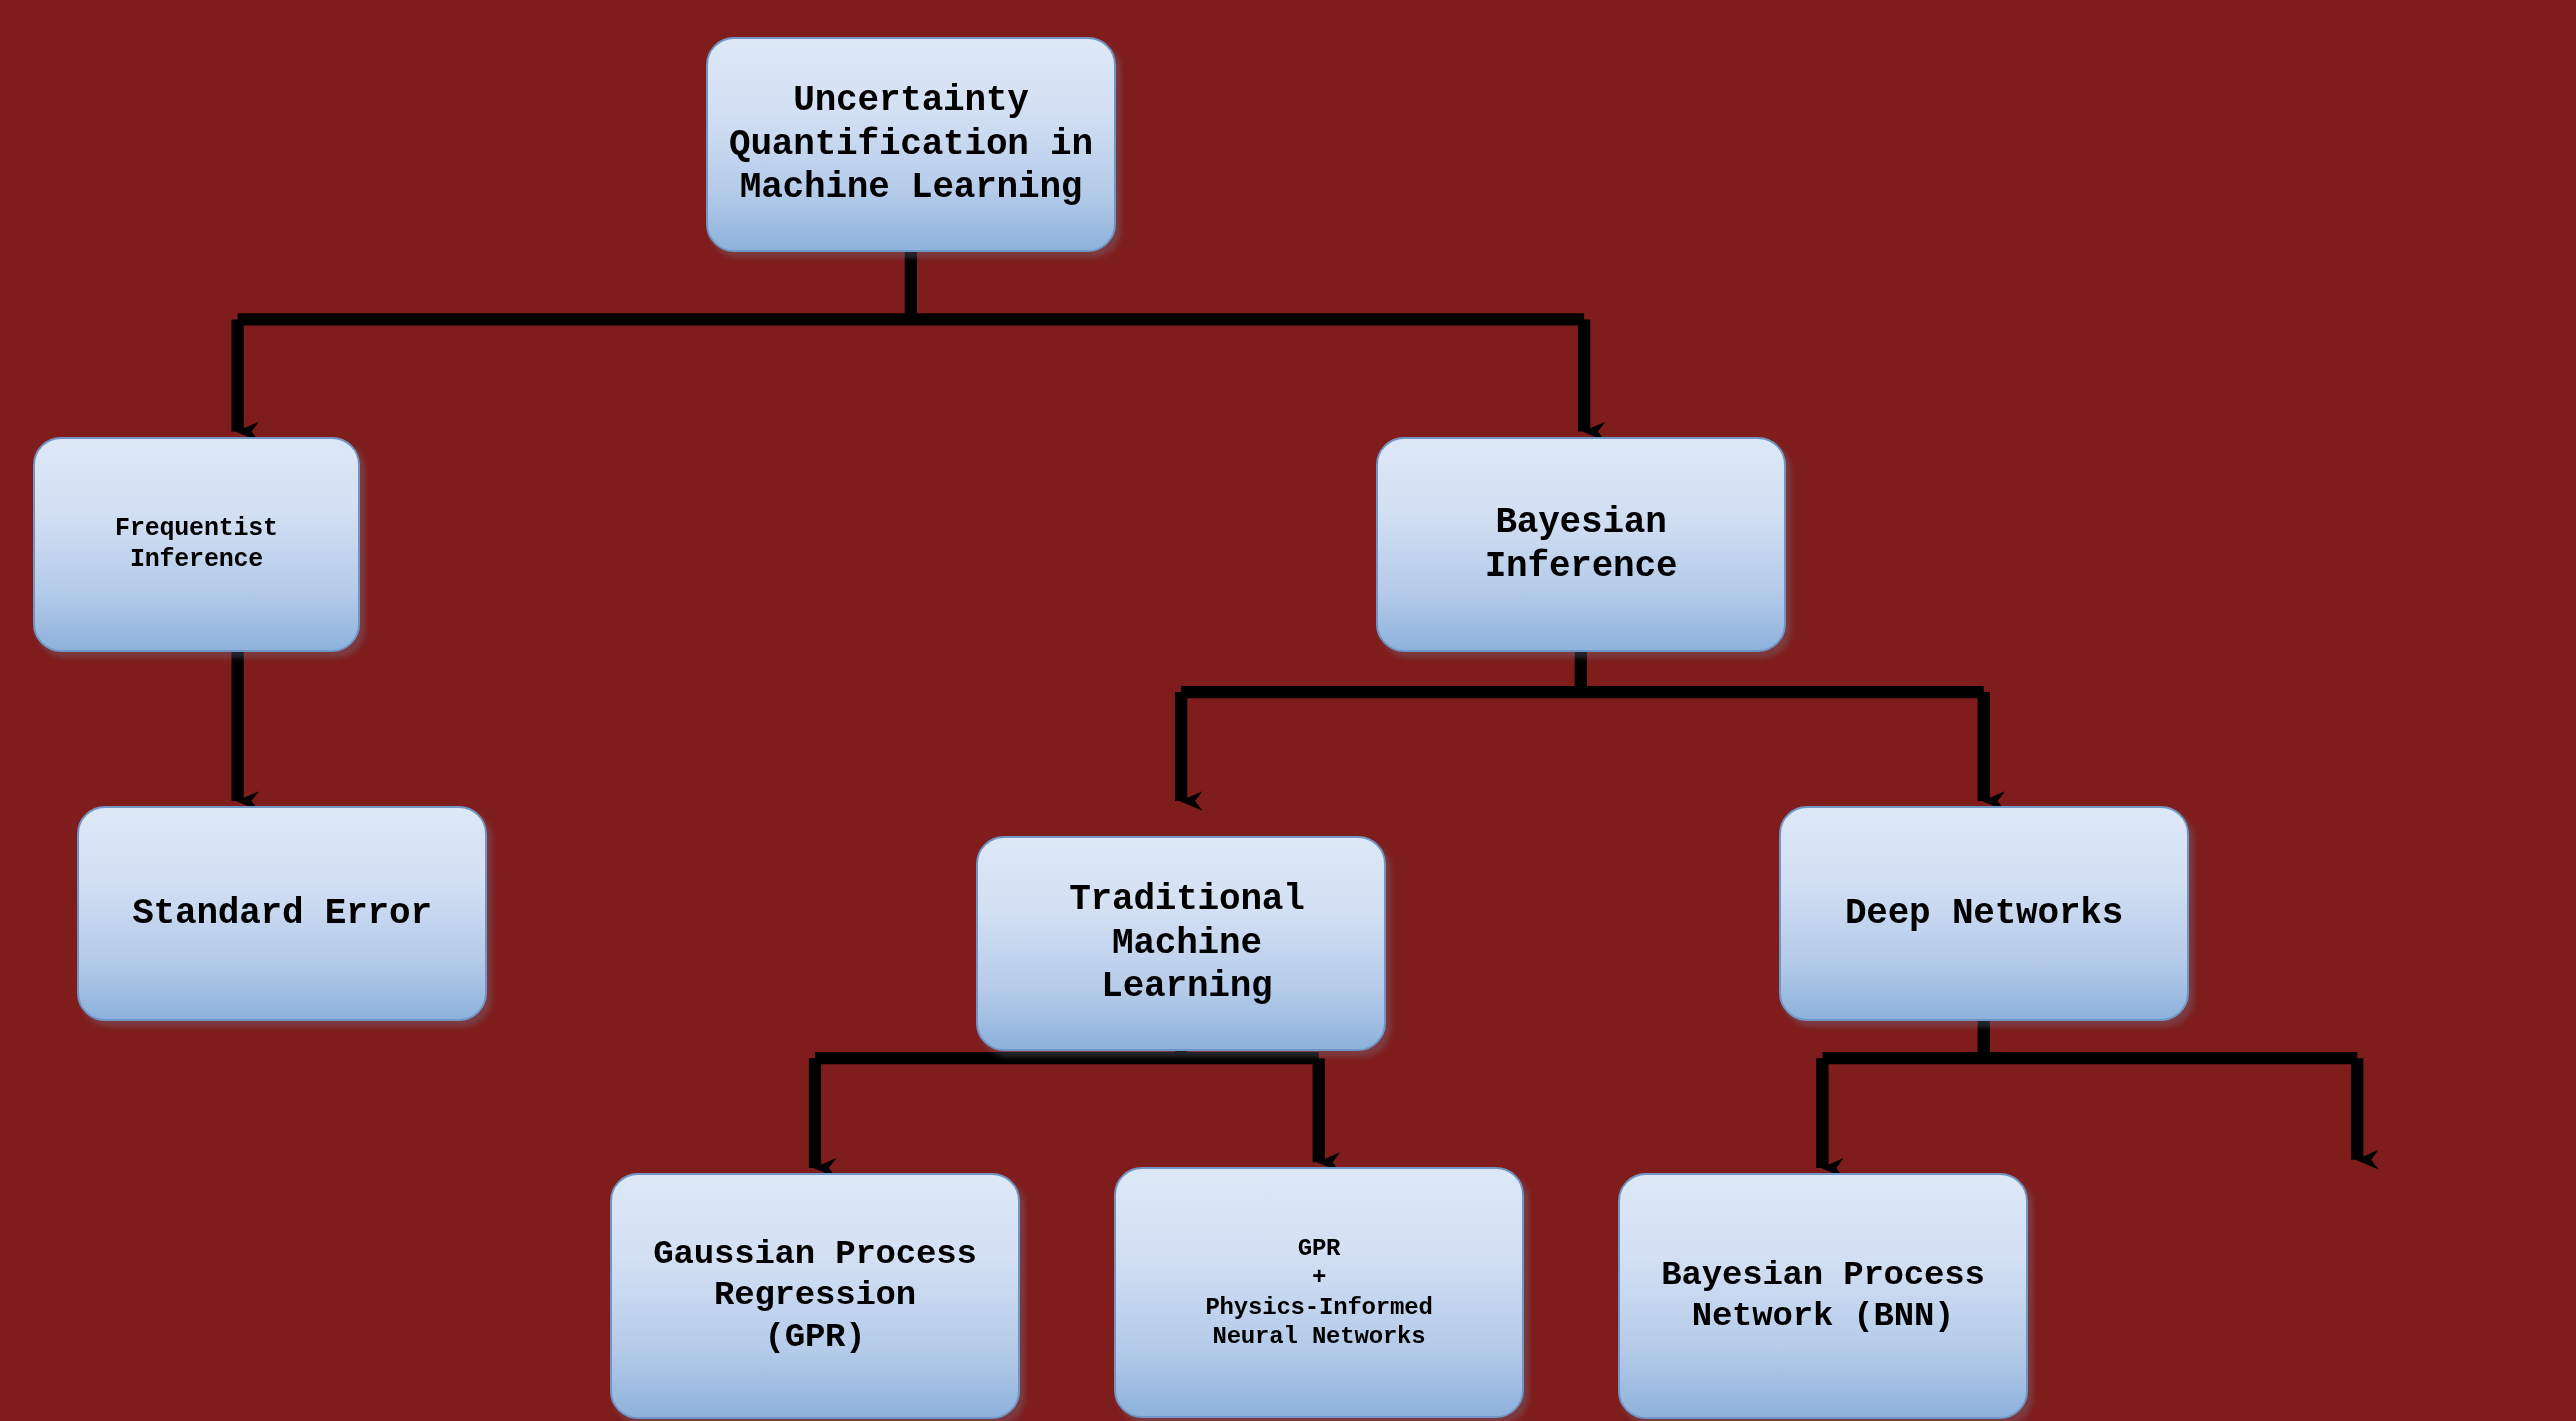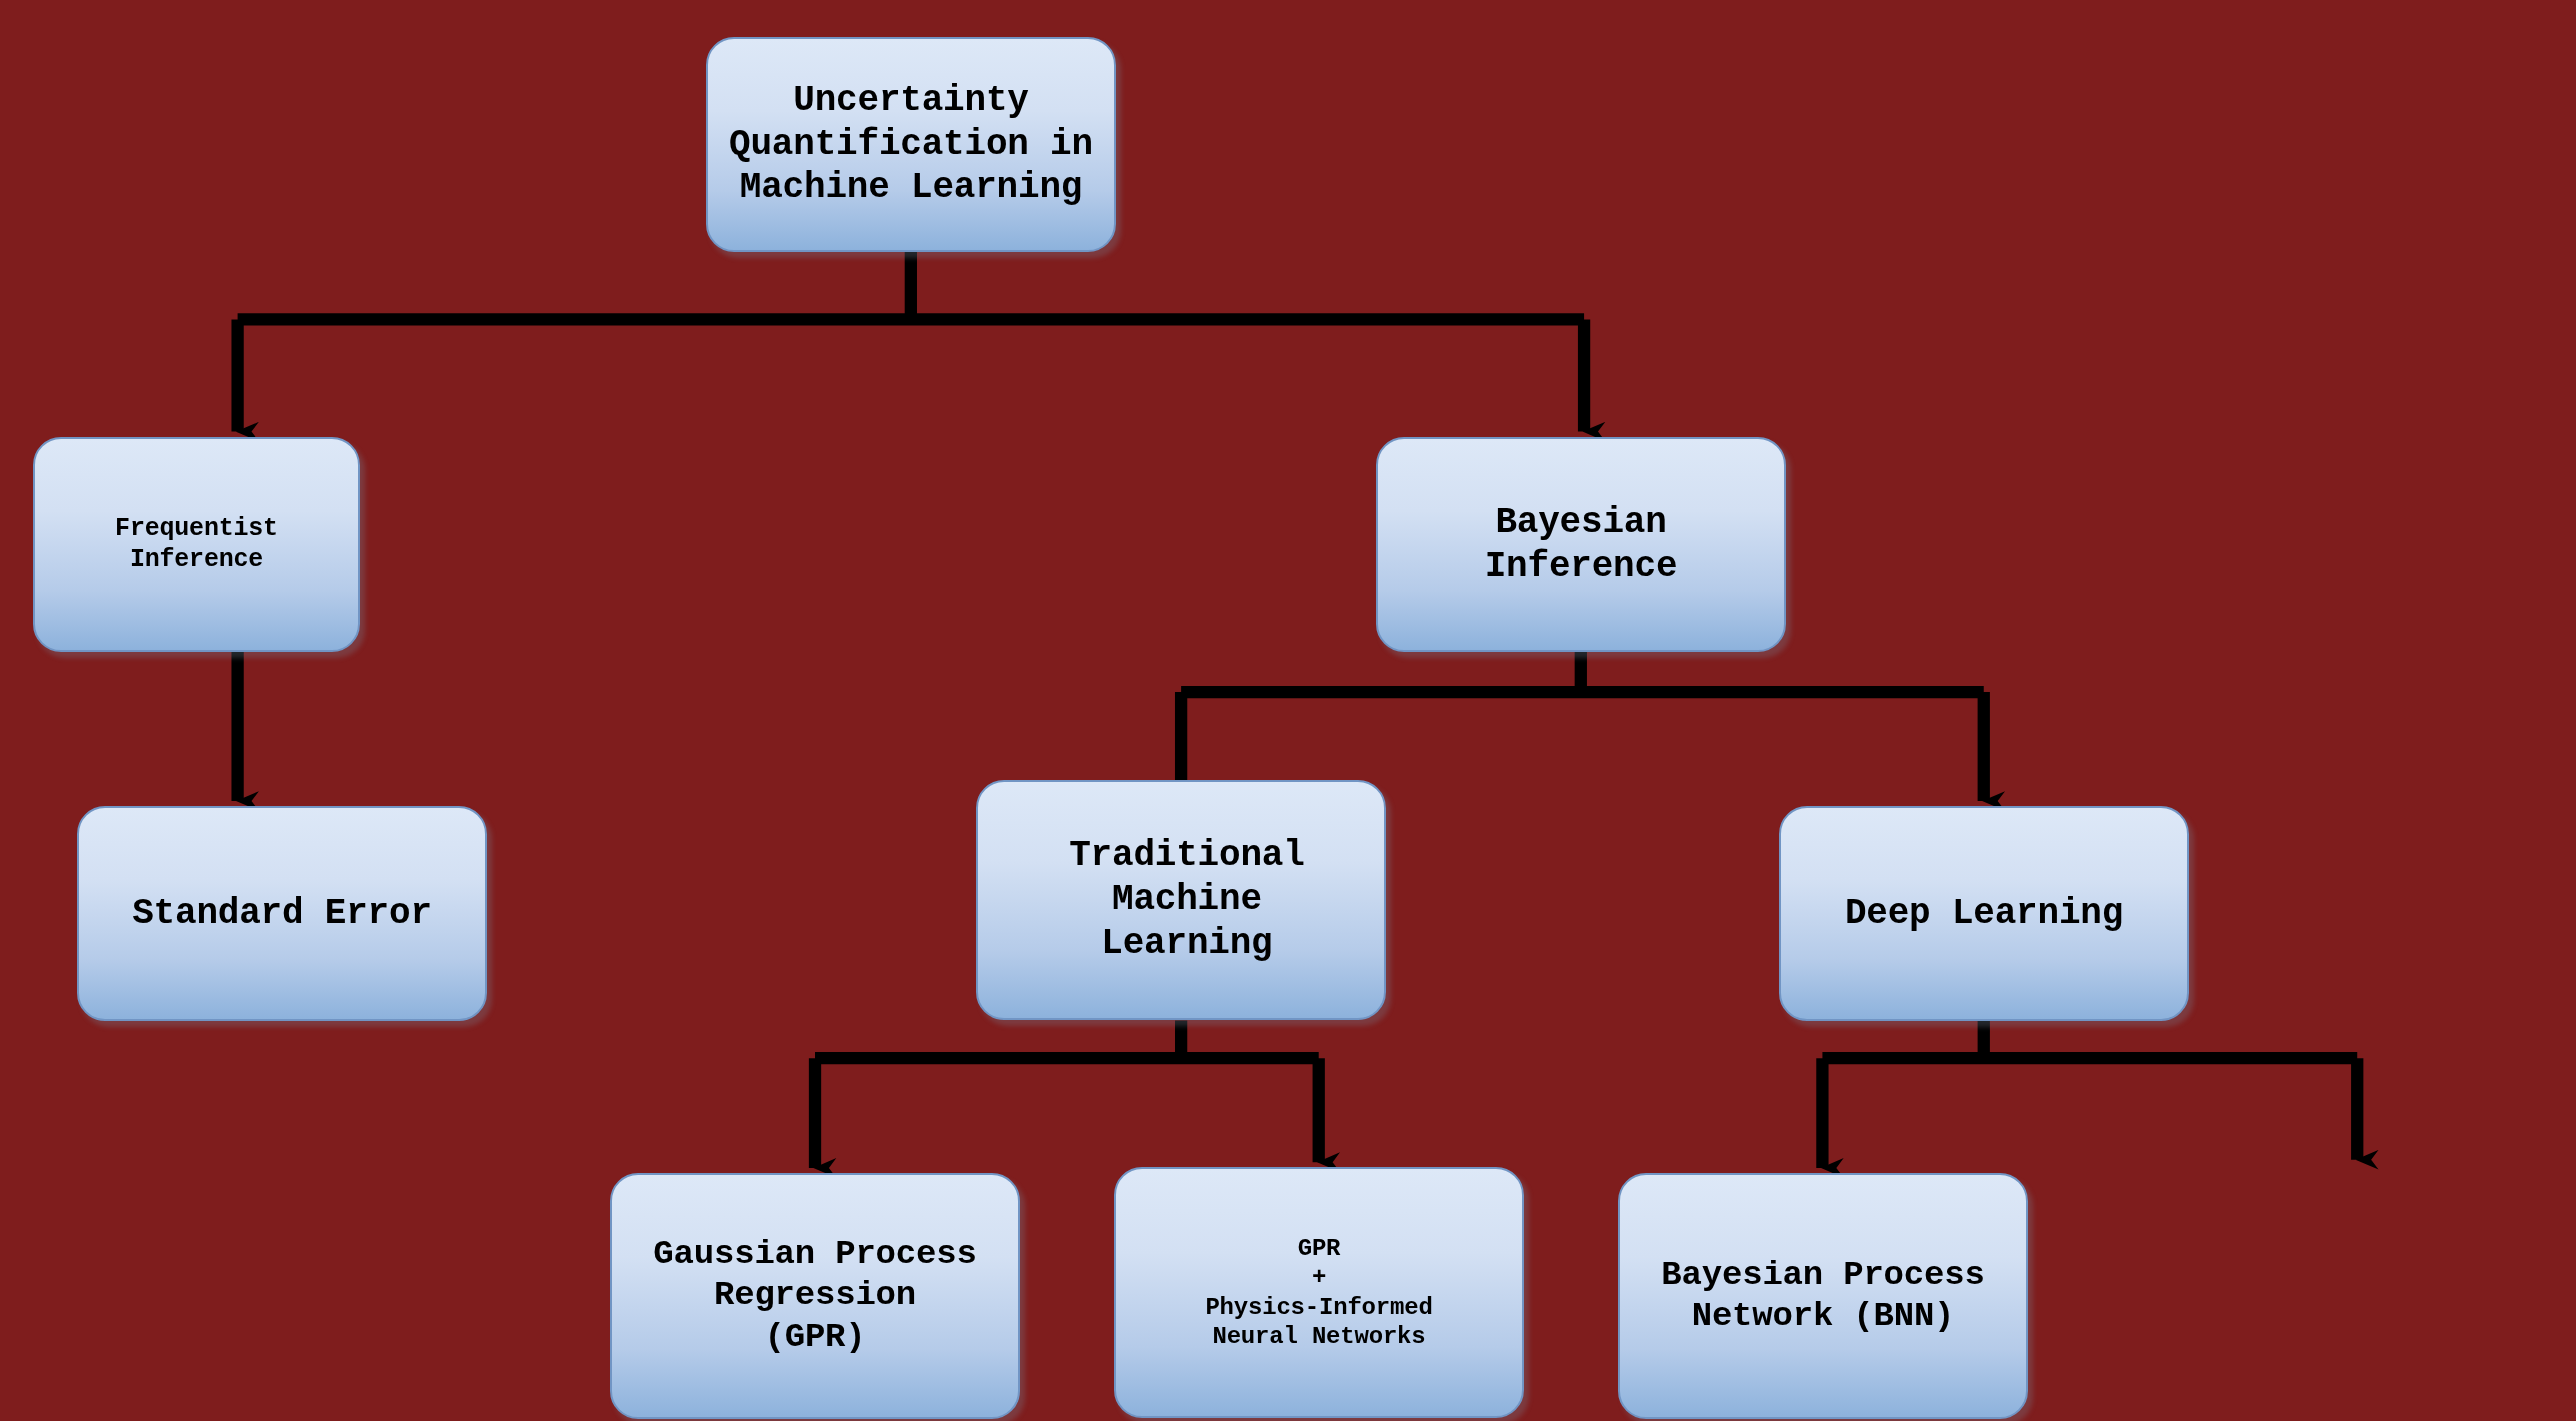--- a/index.html
+++ b/index.html
@@ -43,21 +43,21 @@
   }
   .node-label {
     width: 100%;
     white-space: pre-line;
   }
   
   #node-root        { left: 706px;  top: 37px;   width: 410px;  height: 215px;  font-size: 36px; }
   #node-frequentist { left: 33px;   top: 437px;  width: 327px;  height: 215px;  font-size: 25px; }
   #node-bayesian    { left: 1376px; top: 437px;  width: 410px;  height: 215px;  font-size: 36px; }
   #node-stderr      { left: 33px;   top: 806px;  width: 410px;  height: 215px;  font-size: 36px; margin-left: 44px; }
-  #node-tml         { left: 976px; top: 780px;  width: 410px;  height: 240px;  font-size: 36px; padding-left: 20px; }
+  #node-tml         { left: 976px; top: 836px;  width: 410px;  height: 215px;  font-size: 36px; padding-left: 20px; }
   #node-dl          { left: 1779px; top: 806px;  width: 410px;  height: 215px;  font-size: 36px; }
   #node-gpr         { left: 610px;  top: 1173px; width: 410px;  height: 246px;  font-size: 34px; }
   #node-gprpinn     { left: 1114px; top: 1167px; width: 410px;  height: 251px;  font-size: 24px; }
   #node-bnn         { left: 1618px; top: 1173px; width: 410px;  height: 246px;  font-size: 34px; }
   #node-bpinn       { left: 2150px; top: 1165px; width: 414px;  height: 254px;  font-size: 34px; }
 </style>
 </head>
 <body>
 
 <div id="diagram-root">
@@ -127,21 +127,21 @@
   <div class="node" id="node-stderr">
     <span class="node-label">Standard Error</span>
   </div>
 
   <div class="node" id="node-tml">
     <span class="node-label">Traditional Machine
 Learning</span>
   </div>
 
   <div class="node" id="node-dl">
-    <span class="node-label">Deep Learning</span>
+    <span class="node-label">Deep Networks</span>
   </div>
 
   <div class="node" id="node-gpr">
     <span class="node-label">Gaussian Process
 Regression
 (GPR)</span>
   </div>
 
   <div class="node" id="node-gprpinn">
     <span class="node-label">GPR

